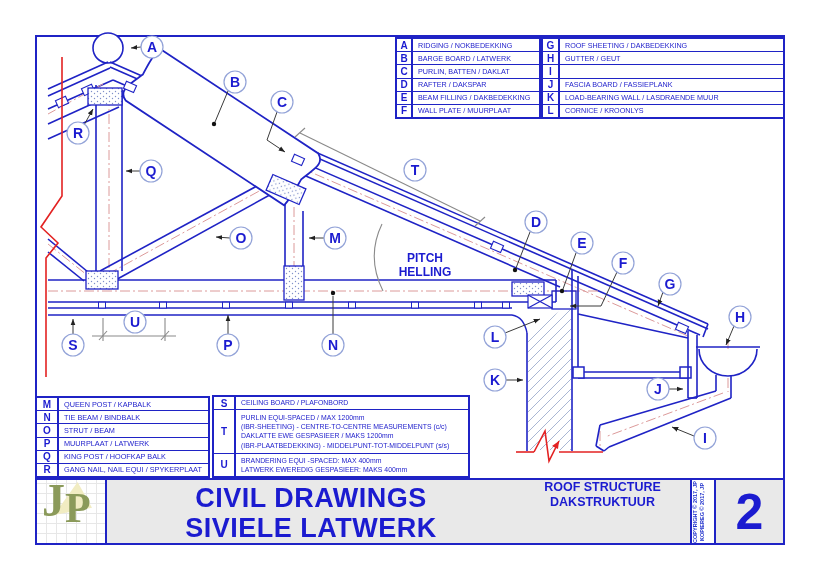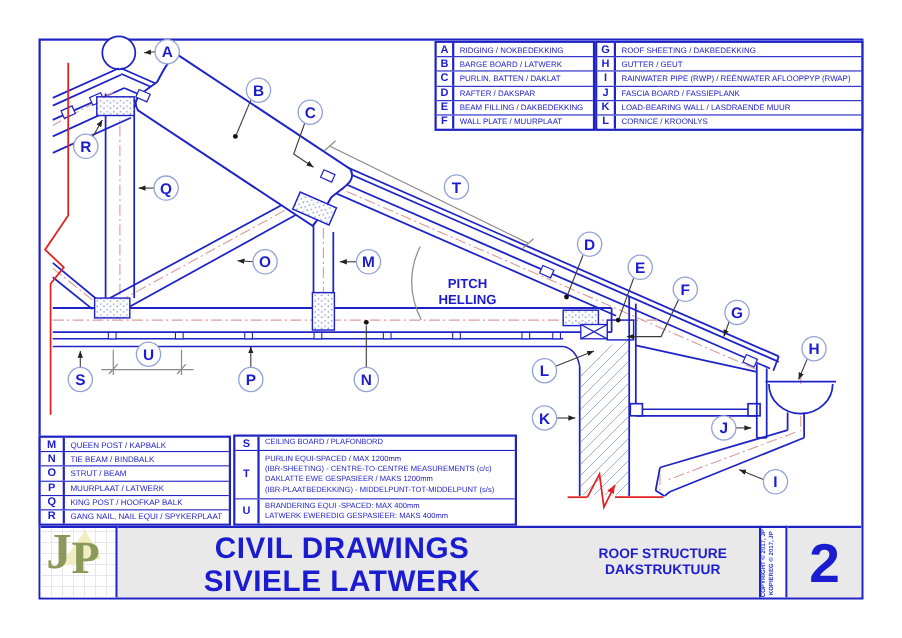--- a/index.html
+++ b/index.html
@@ -42,21 +42,21 @@
            clip-path:polygon(0 100%,62% 0,100% 78%);}
   .logo-j{position:absolute;left:5px;top:-6px;font-family:"Liberation Serif",serif;
           font-weight:bold;font-size:46px;color:#8b9a5a;}
   .logo-p{position:absolute;left:28px;top:4px;font-family:"Liberation Serif",serif;
           font-weight:bold;font-size:42px;color:#8b9a5a;}
   .tb-main{left:107px;top:478px;width:583px;height:65px;background:#e9e9e9;
            border-top:2px solid #1f23c5;display:flex;align-items:stretch;}
   .tb-title{flex:1;text-align:center;font-size:27px;font-weight:bold;color:#1b1bd0;
             line-height:30px;padding-top:3px;letter-spacing:.5px;}
   .tb-sub{width:175px;font-size:12.5px;font-weight:bold;color:#1b1bd0;text-align:center;
-          line-height:15px;padding-top:16px;}
+          line-height:15px;}
   .tb-copy{left:690px;top:478px;width:26px;height:65px;background:#fff;
            border-top:2px solid #1f23c5;border-left:2px solid #1f23c5;
            border-right:2px solid #1f23c5;overflow:hidden;}
   .tb-copy-inner{position:absolute;width:63px;height:24px;left:-20px;top:20px;
            transform:rotate(-90deg);font-size:5.5px;line-height:7px;color:#2233cc;
            text-align:center;font-weight:bold;}
   .tb-num{left:716px;top:478px;width:67px;height:65px;background:#e9e9e9;
           border-top:2px solid #1f23c5;display:flex;align-items:center;justify-content:center;
           font-size:50px;font-weight:bold;color:#1b1bd0;}
 </style>
@@ -388,23 +388,20 @@
       </div>
     </div>
     <div class="lg-row" style="flex-grow: 1;">
       <div class="lg-key">H</div>
       <div class="lg-label">
         <div>GUTTER / GEUT</div>
       </div>
     </div>
     <div class="lg-row" style="flex-grow: 1;">
       <div class="lg-key">I</div>
-      <div class="lg-label">
-        <div>RAINWATER PIPE (RWP) / REËNWATER AFLOOPPYP (RWAP)</div>
-      </div>
     </div>
     <div class="lg-row" style="flex-grow: 1;">
       <div class="lg-key">J</div>
       <div class="lg-label">
         <div>FASCIA BOARD / FASSIEPLANK</div>
       </div>
     </div>
     <div class="lg-row" style="flex-grow: 1;">
       <div class="lg-key">K</div>
       <div class="lg-label">

